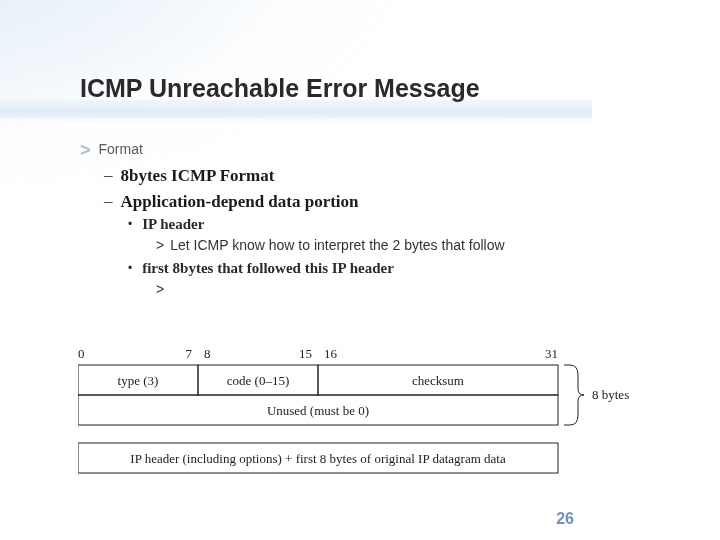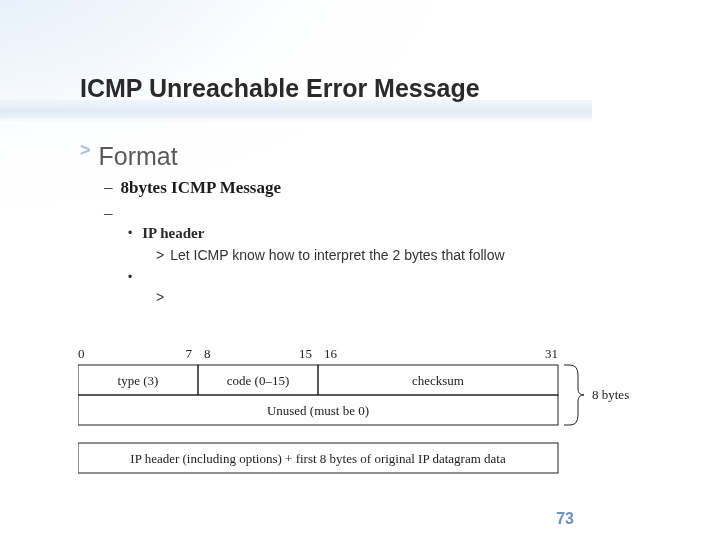--- a/index.html
+++ b/index.html
@@ -52,21 +52,21 @@
     left: 80px;
     top: 140px;
     right: 40px;
     color: #333;
     font-size: 15px;
     line-height: 1.3;
   }
 
   .lvl1 { display:flex; margin-bottom:4px; }
   .lvl1 .mk { color:#a9bfd9; font-size:18px; font-weight:bold; margin-right:8px; line-height:1.15; }
-  .lvl1 .tx { color:#5a5a5a; font-size:25px; }
+  .lvl1 .tx { color:#5a5a5a; font-size:14px; }
 
   .lvl2 { display:flex; margin:4px 0 2px 24px; }
   .lvl2 .mk { color:#2a2a2a; margin-right:8px; font-family: 'Times New Roman', serif; font-size:17px; line-height:1.15; }
   .lvl2 .tx { color:#1b1b1b; font-family:'Times New Roman', serif; font-weight:bold; font-size:17px; }
 
   .lvl3 { display:flex; margin:2px 0 0 48px; }
   .lvl3 .mk { color:#2a2a2a; margin-right:10px; font-size:12px; line-height:1.5; }
   .lvl3 .tx { color:#2a2a2a; font-size:15px; font-weight:bold;font-family:Liberation Serif, serif; }
 
   .lvl4 { display:flex; margin:2px 0 4px 76px; }
@@ -105,39 +105,41 @@
 
   <div class="content">
 
     <div class="lvl1">
       <span class="mk">&gt;</span>
       <span class="tx">Format</span>
     </div>
 
     <div class="lvl2">
       <span class="mk">–</span>
-      <span class="tx">8bytes ICMP Message</span>
+      <span class="tx">8bytes ICMP Format</span>
     </div>
 
     <div class="lvl2">
       <span class="mk">–</span>
+      <span class="tx">Application-depend data portion</span>
     </div>
 
     <div class="lvl3">
       <span class="mk">•</span>
       <span class="tx">IP header</span>
     </div>
 
     <div class="lvl4">
       <span class="mk">&gt;</span>
       <span class="tx">Let ICMP know how to interpret the 2 bytes that follow</span>
     </div>
 
     <div class="lvl3">
       <span class="mk">•</span>
+      <span class="tx">first 8bytes that followed this IP header</span>
     </div>
 
     <div class="lvl4">
       <span class="mk">&gt;</span>
     </div>
 
   </div>
 
   <svg class="diagram" viewBox="0 0 570 150">
     <g font-family="Times New Roman, serif" font-size="13" fill="#222">
@@ -169,15 +171,15 @@
       <g stroke="#222" fill="none" stroke-width="1">
         <path d="M 492 20 Q 500 20 500 30 L 500 44 Q 500 50 506 50 Q 500 50 500 56 L 500 70 Q 500 80 492 80"></path>
 
         <line x1="486" y1="20" x2="492" y2="20"></line>
         <line x1="486" y1="80" x2="492" y2="80"></line>
       </g>
       <text x="514" y="54">8 bytes</text>
     </g>
   </svg>
 
-  <div class="page-num">73</div>
+  <div class="page-num">26</div>
 
 </div>
 
 </body></html>

